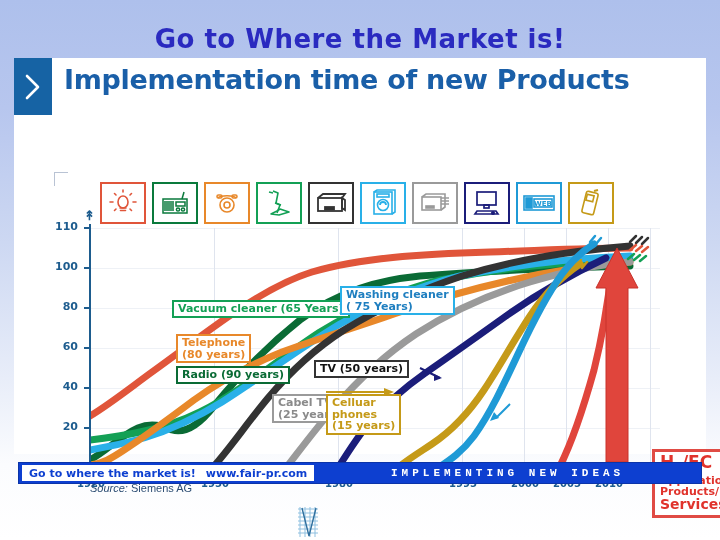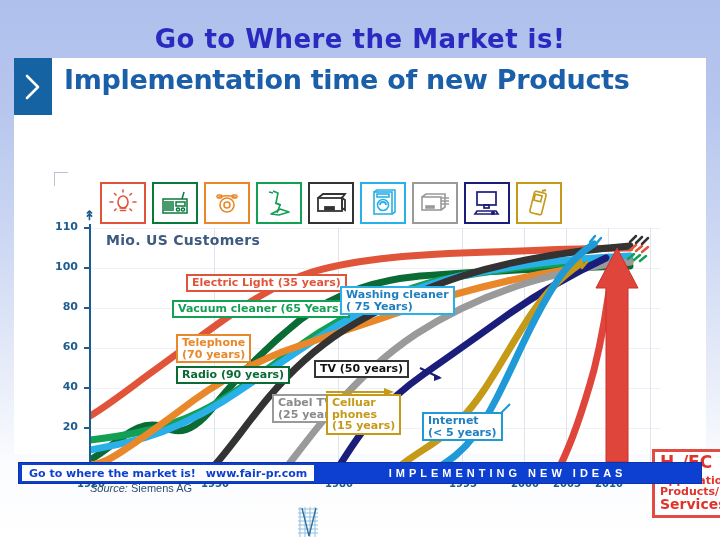--- a/index.html
+++ b/index.html
@@ -107,21 +107,21 @@
     background:#0d3fd0;border:1px solid #0b34a8;box-sizing:border-box;display:flex;align-items:center;
   }
   #footer-left{
     background:#fff;height:16px;margin-left:3px;display:flex;align-items:center;
     padding:0 7px;color:#0d3fd0;font-size:11px;font-weight:bold;white-space:nowrap;
     font-family:"DejaVu Sans","Liberation Sans",sans-serif;
   }
   #footer-left .url{margin-left:10px;}
   #footer-right{
     flex:1;text-align:center;color:#fff;font-size:11px;font-weight:bold;
-    letter-spacing:4px;font-family:Liberation Sans, sans-serif;
+    letter-spacing:4px;font-family:Liberation Mono, monospace;
   }
 
   
   #logo{position:absolute;left:296px;top:506px;display:flex;align-items:flex-start;flex-direction:column;}
   #logo-text{
     font-size:30px;font-weight:bold;letter-spacing:-1px;line-height:1;
     font-family:"DejaVu Sans","Liberation Sans",sans-serif;
   }
   #logo-e{color:#7fb4d8;}
   #logo-v{color:#5a9ccc;}
@@ -229,20 +229,30 @@
       <svg width="30" height="28" viewBox="0 0 30 28">
           <g stroke="#1b1d7a" stroke-width="1.7" fill="none">
         <rect x="5" y="3" width="19" height="13"></rect>
             <rect x="12" y="16" width="5" height="3"></rect>
         <path d="M5 22h19l2 3H3z"></path>
             <circle cx="21" cy="24" r="1.2" fill="#1b1d7a"></circle>
       </g>
         </svg>
     </div>
 
+    <div class="prod-icon" style="border-color:#1f9ad6">
+      <svg width="34" height="22" viewBox="0 0 34 22">
+          <g stroke="#1f9ad6" stroke-width="1.6" fill="none">
+        <rect x="2" y="4" width="30" height="14"></rect>
+            <rect x="4" y="6" width="6" height="10" fill="#1f9ad6"></rect>
+        <rect x="12" y="7" width="18" height="8" fill="#ffffff"></rect>
+      </g>
+      <text x="21" y="14" font-size="7" font-weight="bold" fill="#1f9ad6" text-anchor="middle" font-family="DejaVu Sans, sans-serif">WEB</text>
+        </svg>
+    </div>
 
     <div class="prod-icon" style="border-color:#c59a18">
       <svg width="26" height="28" viewBox="0 0 26 28">
           <g stroke="#c59a18" stroke-width="1.6" fill="none">
         <rect x="6" y="3" width="12" height="22" rx="2" transform="rotate(14 12 14)"></rect>
         <rect x="8.5" y="6" width="7" height="6" transform="rotate(14 12 9)"></rect>
         <path d="M16 2l4-1" stroke-width="2"></path>
       </g>
         </svg>
     </div>
@@ -311,31 +321,28 @@
         <g stroke-width="2" fill="none">
           <path d="M330,140 l20,10" stroke="#1b1d7a" marker-end="none"></path>
           <path d="M344,146 l8,4 l-8,3 z" fill="#1b1d7a" stroke="none"></path>
           <path d="M420,176 l-14,14" stroke="#1f9ad6"></path>
           <path d="M404,184 l-4,9 l9,-3 z" fill="#1f9ad6" stroke="none"></path>
           <path d="M236,164 l62,0" stroke="#c59a18"></path>
           <path d="M294,160 l10,4 l-10,4 z" fill="#c59a18" stroke="none"></path>
         </g>
       </svg>
 
-      <div class="callout" style="left:96px;top:46px;border-color:#e0553a;color:#e0553a">
-        <span>Electric Light (35 years)</span>
-      </div>
 
       <div class="callout" style="left:82px;top:72px;border-color:#13a055;color:#13a055">
         <span>Vacuum cleaner (65 Years)</span>
       </div>
 
       <div class="callout" style="left:86px;top:106px;border-color:#e8882a;color:#e8882a">
         <span>Telephone</span>
-        <span class="sub">(70 years)</span>
+        <span class="sub">(80 years)</span>
       </div>
 
       <div class="callout" style="left:86px;top:138px;border-color:#0a6b35;color:#0a6b35">
         <span>Radio (90 years)</span>
       </div>
 
       <div class="callout" style="left:250px;top:58px;border-color:#29b0e8;color:#1f7fc0">
         <span>Washing cleaner</span>
         <span class="sub">( 75 Years)</span>
       </div>
@@ -349,24 +356,20 @@
         <span class="sub">(25 years)</span>
       </div>
 
 
       <div class="callout" style="left:236px;top:166px;border-color:#c59a18;color:#c59a18">
         <span>Celluar</span>
         <span class="sub">phones</span>
         <span class="sub">(15 years)</span>
       </div>
 
-      <div class="callout" style="left:332px;top:184px;border-color:#1f9ad6;color:#1f7fc0">
-        <span>Internet</span>
-        <span class="sub">(&lt; 5 years)</span>
-      </div>
     </div>
 
     <div id="y-axis-line"></div>
     <div id="x-axis-line"></div>
     <div id="axis-arrow-x">»</div>
     <div id="axis-arrow-y">↟</div>
 
     <div class="tick-y" style="top:61px"></div>
     <div class="tick-y" style="top:101px"></div>
     <div class="tick-y" style="top:141px"></div>
@@ -390,21 +393,20 @@
     <div class="tick-x" style="left:538px"></div>
     <div class="tick-x" style="left:580px"></div>
     <div class="xlabel" style="left:63px;top:312px">1920</div>
     <div class="xlabel" style="left:187px;top:312px">1950</div>
     <div class="xlabel" style="left:311px;top:312px">1980</div>
     <div class="xlabel" style="left:435px;top:312px">1995</div>
     <div class="xlabel" style="left:497px;top:312px">2000</div>
     <div class="xlabel" style="left:539px;top:312px">2005</div>
     <div class="xlabel" style="left:581px;top:312px">2010</div>
 
-    <div id="units-label">Mio. US Customers</div>
 
     <div id="source-label">
       <i>Source:</i>
       <span>Siemens AG</span>
     </div>
 
     <div id="h2-box">
       <div class="l1">
         <span>H</span><sub style="font-size:11px">2</sub><span>/FC</span>
       </div>

